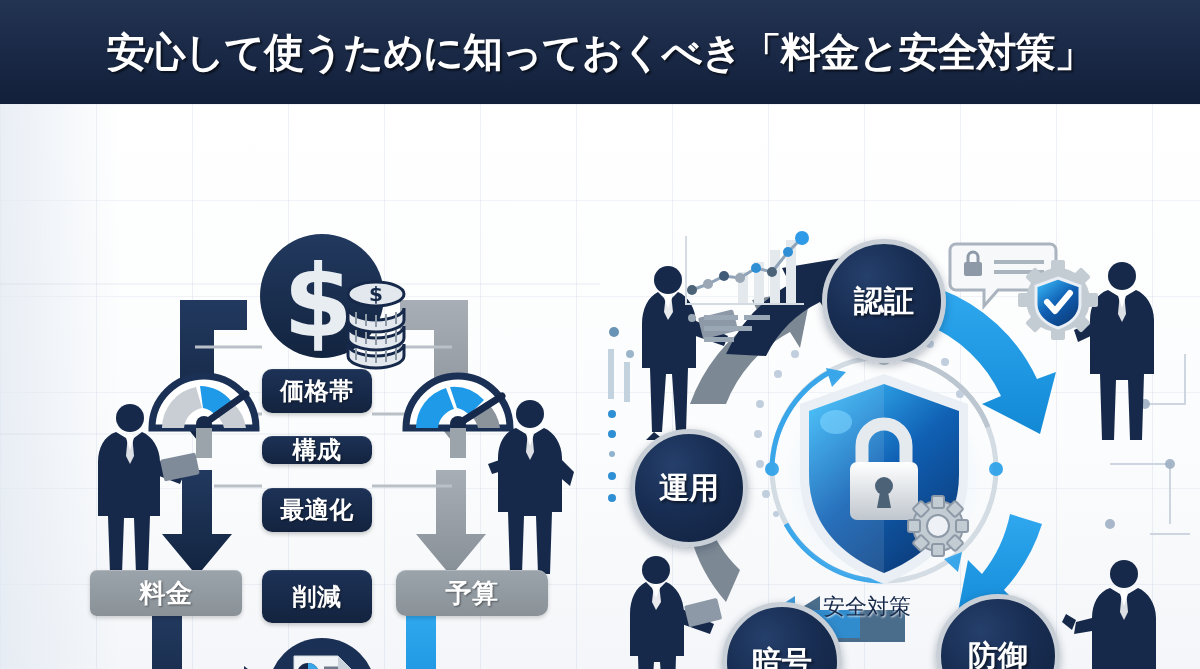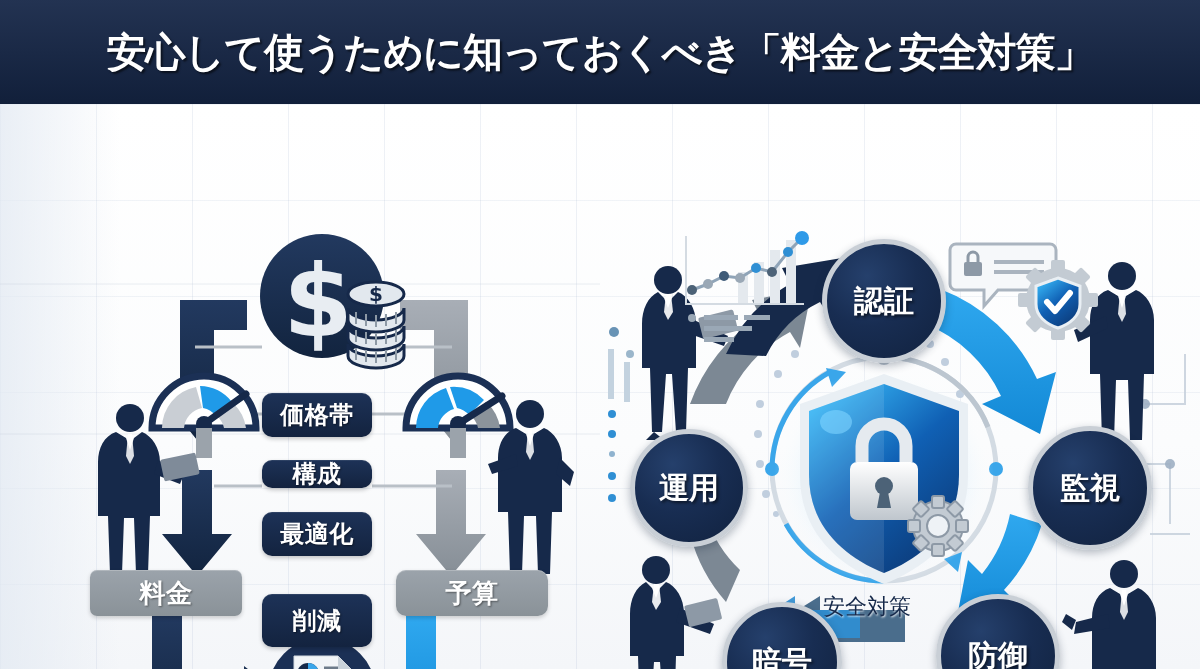--- a/index.html
+++ b/index.html
@@ -69,21 +69,20 @@
     border-radius: 10px;
     color: #fff;
     font-weight: 700;
     white-space: nowrap;
     letter-spacing: .5px;
     text-shadow: 1px 1px 2px rgba(0,0,0,.45);
   }
   .pill-dark {
     background: linear-gradient(180deg,#1d3257,#13233f);
     box-shadow: 0 2px 4px rgba(0,0,0,.22), inset 0 1px 0 rgba(255,255,255,.08);
-    margin-top: 24px;
   }
   .pill-gray {
     background: linear-gradient(180deg,#9ba3ab,#8a9298);
     box-shadow: 0 2px 4px rgba(0,0,0,.18), inset 0 1px 0 rgba(255,255,255,.22);
   }
 
   .circle-node {
     position: absolute;
     border-radius: 50%;
     background: radial-gradient(circle at 35% 28%, #25406c 0%, #182d52 45%, #11223f 100%);
@@ -489,23 +488,20 @@
       <div class="pill pill-gray" style="left:90px; top:466px; width:152px; height:46px; font-size:26px;border-radius:7px;">
         <span>料金</span>
       </div>
       <div class="pill pill-gray" style="left:396px; top:466px; width:152px; height:46px; font-size:26px;">
         <span>予算</span>
       </div>
 
       <div class="circle-node" style="left:822px; top:135px; width:124px; height:124px; font-size:30px;">
         <span>認証</span>
       </div>
-      <div class="circle-node" style="left:1028px; top:322px; width:124px; height:124px; font-size:30px;">
-        <span>監視</span>
-      </div>
       <div class="circle-node" style="left:936px; top:490px; width:124px; height:124px; font-size:30px;">
         <span>防御</span>
       </div>
       <div class="circle-node" style="left:722px; top:498px; width:120px; height:120px; font-size:30px;">
         <span>暗号</span>
       </div>
       <div class="circle-node" style="left:630px; top:325px; width:118px; height:118px; font-size:30px;">
         <span>運用</span>
       </div>
 

